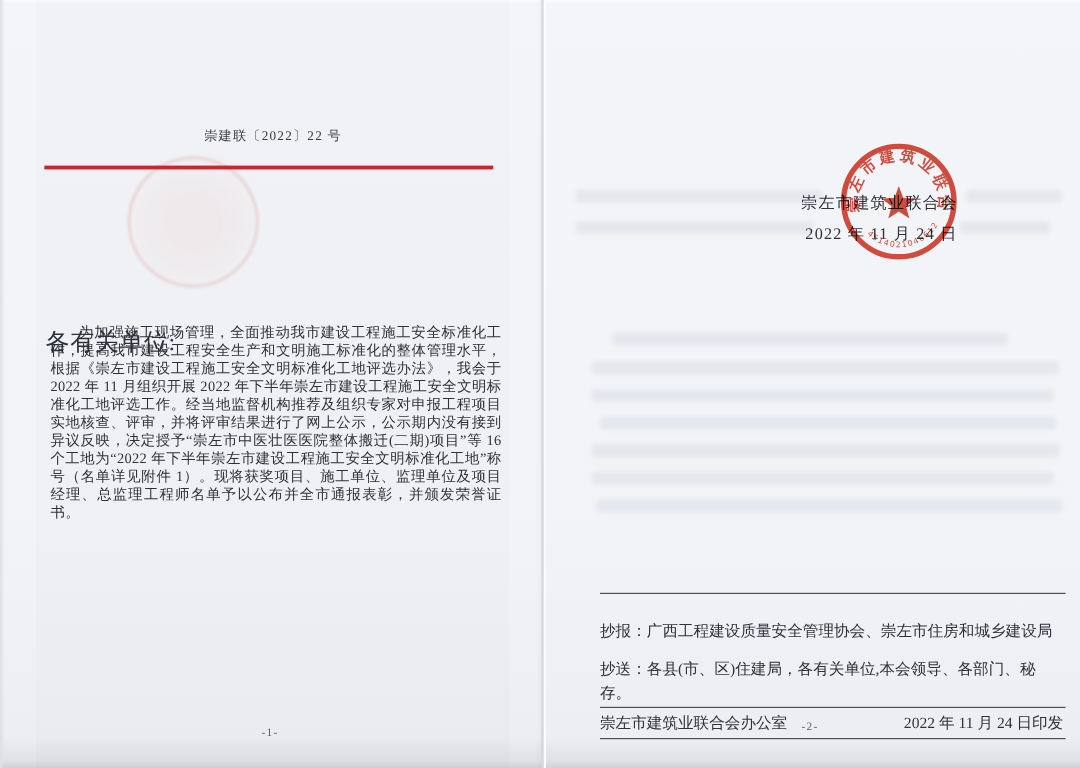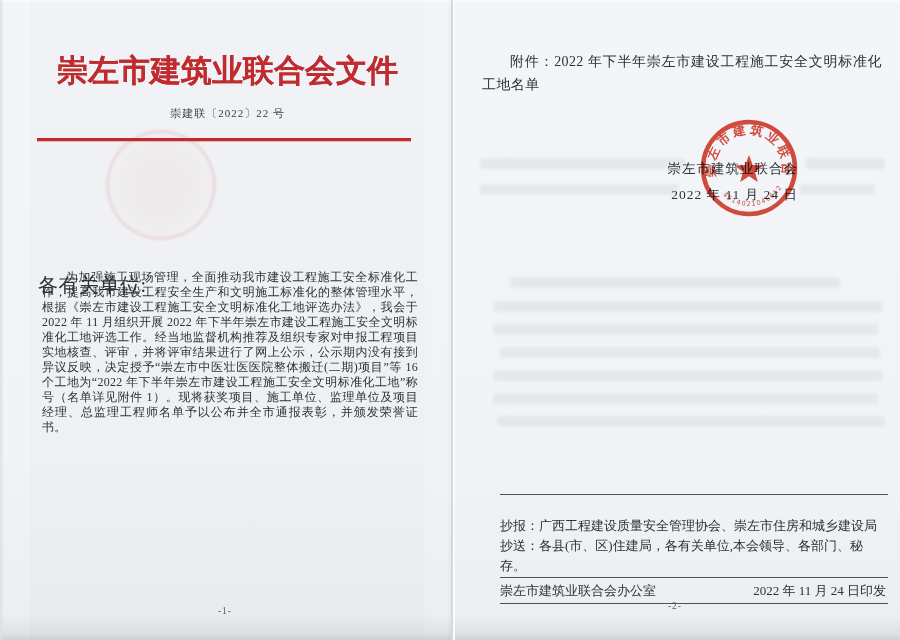--- a/index.html
+++ b/index.html
@@ -83,49 +83,47 @@
   }
   .seal{
     position:absolute;left:244px;top:118px;width:100px;height:100px;
     opacity:.9;mix-blend-mode:multiply;filter:blur(.2px);
   }
   .footer{
     position:absolute;left:45px;top:494px;width:388px;
     font-size:13px;line-height:20px;color:#2e3138;
   }
   .footer .row1{border-top:1.3px solid #4d5056;padding-top:21px;}
-  .footer .row2{border-bottom:1.3px solid #4d5056;padding-bottom:1px;}
+  .footer .row2{border-bottom:1.3px solid #4d5056;padding-bottom:1px;margin-top:12px;}
   .footer .row3{
     display:flex;justify-content:space-between;align-items:baseline;
     border-bottom:1.3px solid #4d5056;padding:3px 2px 2px 0;
   }
   .footer .row3 .pd{padding-right:12px;}
 </style>
 </head>
 <body>
 
 <div class="scan">
 
   <div class="page page-left">
     <div class="ghost-seal"></div>
-    <div class="red-header">崇左市建筑业联合会文件</div>
     <div class="doc-number">崇建联〔2022〕22 号</div>
     <div class="red-rule"></div>
     <div class="salutation">各有关单位:</div>
     <div class="body-text">
       <p>为加强施工现场管理，全面推动我市建设工程施工安全标准化工作，提高我市建设工程安全生产和文明施工标准化的整体管理水平，根据《崇左市建设工程施工安全文明标准化工地评选办法》，我会于 2022 年 11 月组织开展 2022 年下半年崇左市建设工程施工安全文明标准化工地评选工作。经当地监督机构推荐及组织专家对申报工程项目实地核查、评审，并将评审结果进行了网上公示，公示期内没有接到异议反映，决定授予“崇左市中医壮医医院整体搬迁(二期)项目”等 16 个工地为“2022 年下半年崇左市建设工程施工安全文明标准化工地”称号（名单详见附件 1）。现将获奖项目、施工单位、监理单位及项目经理、总监理工程师名单予以公布并全市通报表彰，并颁发荣誉证书。</p>
     </div>
     <div class="page-num p1">-1-</div>
   </div>
 
   <div class="page-divider"></div>
 
   <div class="page page-right">
 
-    <div class="attachment">附件：2022 年下半年崇左市建设工程施工安全文明标准化工地名单</div>
 
     <div class="bleed" style="left:25px;top:158px;width:205px;height:11px"></div>
     <div class="bleed" style="left:25px;top:184px;width:198px;height:11px"></div>
     <div class="bleed" style="left:350px;top:158px;width:80px;height:11px"></div>
     <div class="bleed" style="left:345px;top:184px;width:75px;height:11px"></div>
     <div class="bleed" style="left:55px;top:277px;width:330px;height:11px"></div>
     <div class="bleed" style="left:38px;top:301px;width:390px;height:11px"></div>
     <div class="bleed" style="left:38px;top:324px;width:385px;height:11px"></div>
     <div class="bleed" style="left:45px;top:347px;width:380px;height:11px"></div>
     <div class="bleed" style="left:38px;top:370px;width:390px;height:11px"></div>

